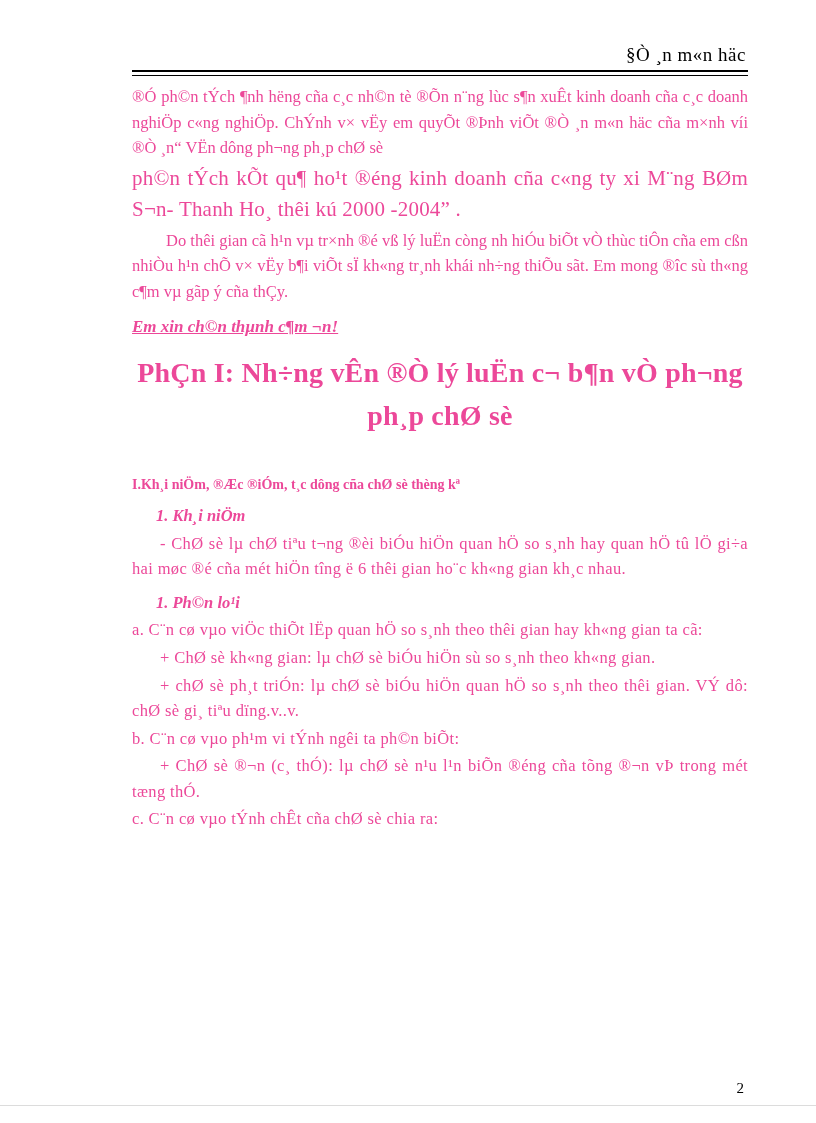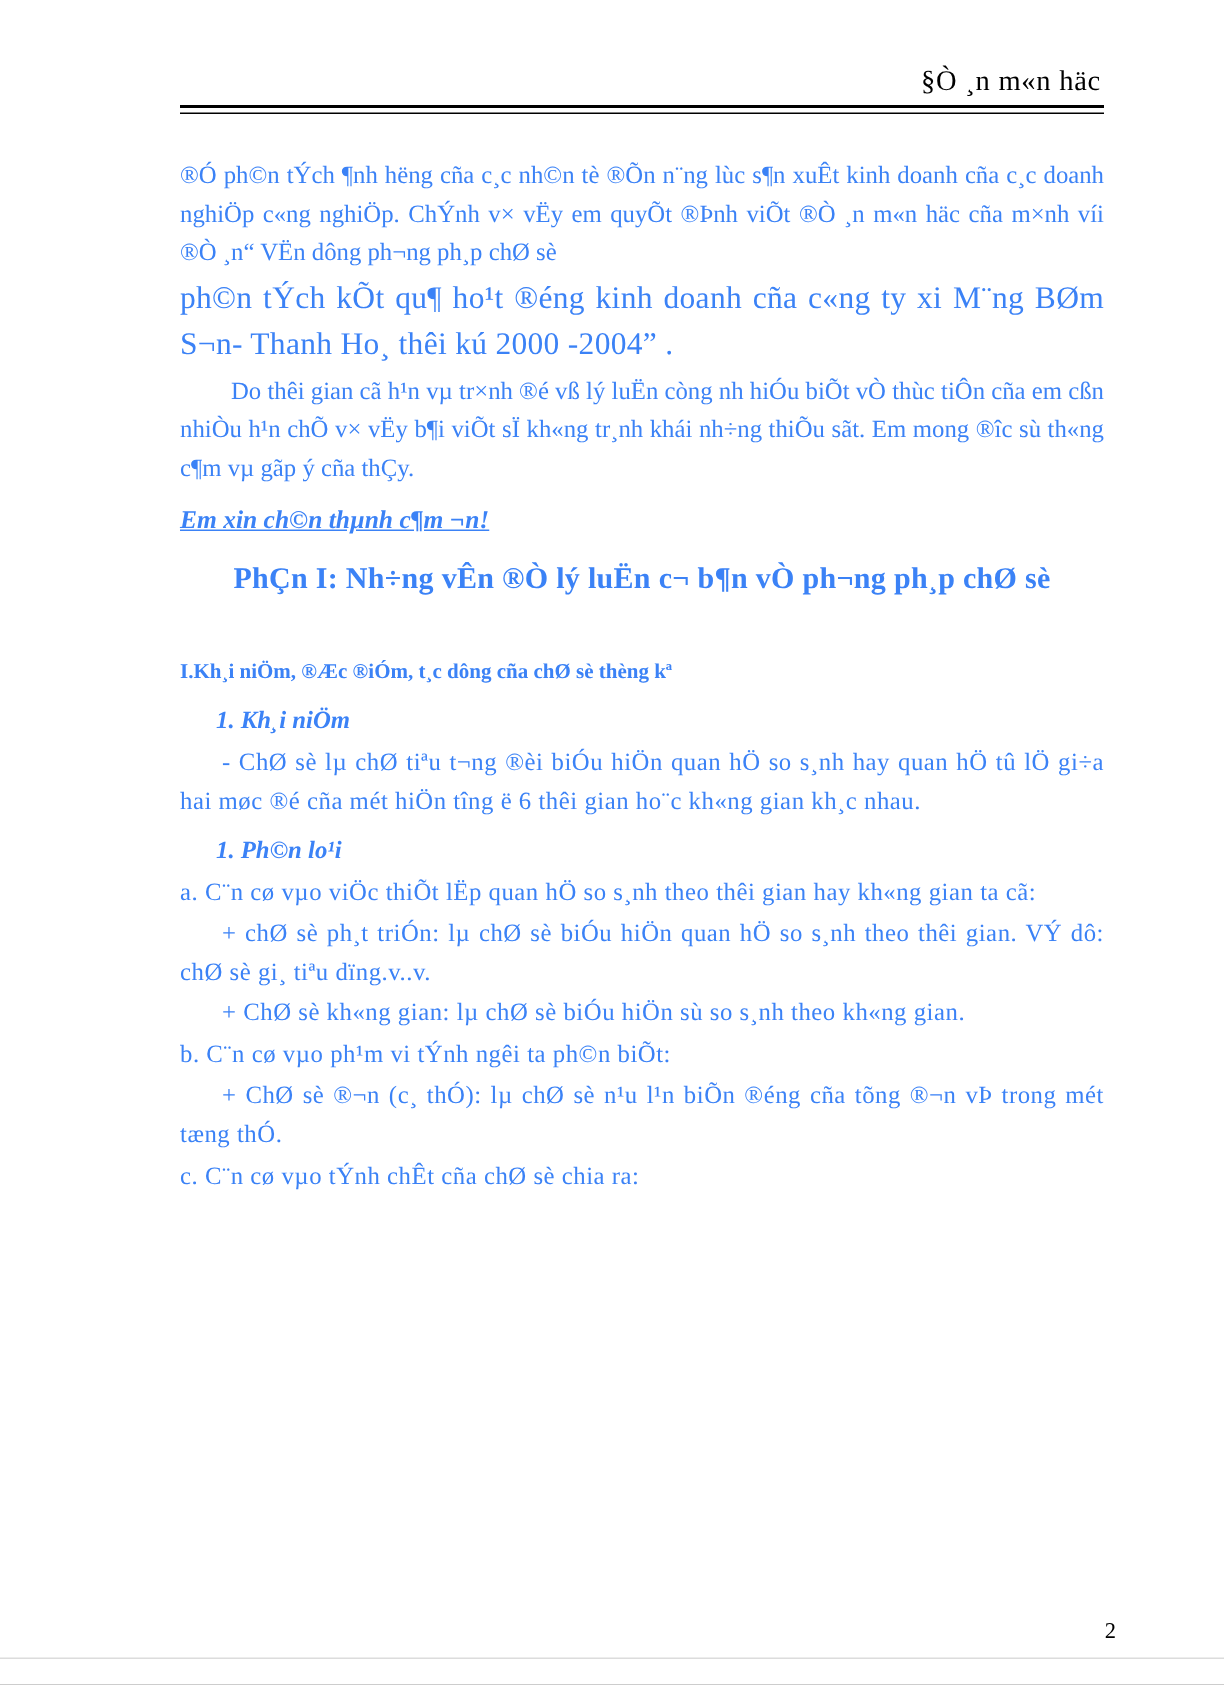--- a/index.html
+++ b/index.html
@@ -29,43 +29,43 @@
     position: absolute;
     left: 0;
     top: 1105px;
     width: 816px;
     height: 18px;
     background: #ffffff;
     border-top: 1px solid #dcdcdc;
   }
   .content {
     position: absolute;
-    left: 120px;
+    left: 132px;
     top: 44px;
     width: 616px;
   }
   .header-title {
     text-align: right;
     font-size: 19px;
     font-family: "Liberation Serif", serif;
     letter-spacing: 0.5px;
     color: #000;
     padding-right: 2px;
   }
   .header-rule {
     margin-top: 4px;
     border-top: 2px solid #000;
     border-bottom: 1px solid #000;
     height: 3px;
   }
   .body-text {
-    margin-top: 28px;
+    margin-top: 8px;
     font-size: 16.5px;
     line-height: 1.55;
-    color: #3b82f6;
+    color: #ec4899;
     text-align: justify;
   }
   p {
     margin: 0 0 2px 0;
   }
   .indent {
     text-indent: 34px;
   }
   .big {
     font-size: 21px;
@@ -76,21 +76,21 @@
     font-weight: bold;
     font-style: italic;
     text-align: left;
     font-size: 17px;
     margin-top: 10px;
     margin-bottom: 2px;
     text-decoration: underline;
   }
   .part-heading {
     font-weight: bold;
-    font-size: 20px;
+    font-size: 28px;
     text-align: center;
     margin-top: 10px;
     letter-spacing: 0.2px;
   }
   .sec-heading {
     font-weight: bold;
     font-size: 14px;
     margin-top: 36px;
     margin-bottom: 6px;
   }
@@ -139,23 +139,23 @@
         <p class="sec-heading">I.Kh¸i niÖm, ®Æc ®iÓm, t¸c dông cña chØ sè thèng kª</p>
 
         <p class="sub-heading">1. Kh¸i niÖm</p>
 
         <p class="just pl2 spaced">- ChØ sè lµ chØ tiªu t­¬ng  ®èi biÓu hiÖn quan hÖ so s¸nh hay quan hÖ tû lÖ gi÷a hai møc ®é cña mét hiÖn t­îng  ë 6 thêi gian ho¨c kh«ng gian kh¸c nhau.</p>
 
         <p class="sub-heading">1. Ph©n lo¹i</p>
 
         <p class="just spaced">a. C¨n cø vµo viÖc thiÕt lËp quan hÖ so s¸nh theo thêi gian hay kh«ng gian ta cã:</p>
 
+        <p class="just pl2 spaced">+ ChØ sè kh«ng gian: lµ chØ sè biÓu hiÖn sù so s¸nh theo kh«ng gian.</p>
+
         <p class="just pl2 spaced">+ chØ sè ph¸t triÓn: lµ chØ sè biÓu hiÖn quan hÖ so s¸nh theo thêi gian. VÝ dô: chØ sè gi¸ tiªu dïng.v..v.</p>
-
-        <p class="just pl2 spaced">+ ChØ sè kh«ng gian: lµ chØ sè biÓu hiÖn sù so s¸nh theo kh«ng gian.</p>
 
         <p class="just spaced">b. C¨n cø vµo ph¹m vi tÝnh ngêi  ta ph©n biÕt:</p>
 
         <p class="just pl2 spaced">+ ChØ sè ®¬n (c¸ thÓ): lµ chØ sè n¹u l¹n biÕn ®éng cña tõng ®¬n vÞ trong mét tæng thÓ.</p>
 
 
         <p class="just spaced">c. C¨n cø vµo tÝnh chÊt cña chØ sè chia ra:</p>
 
       </div>
     </div>

